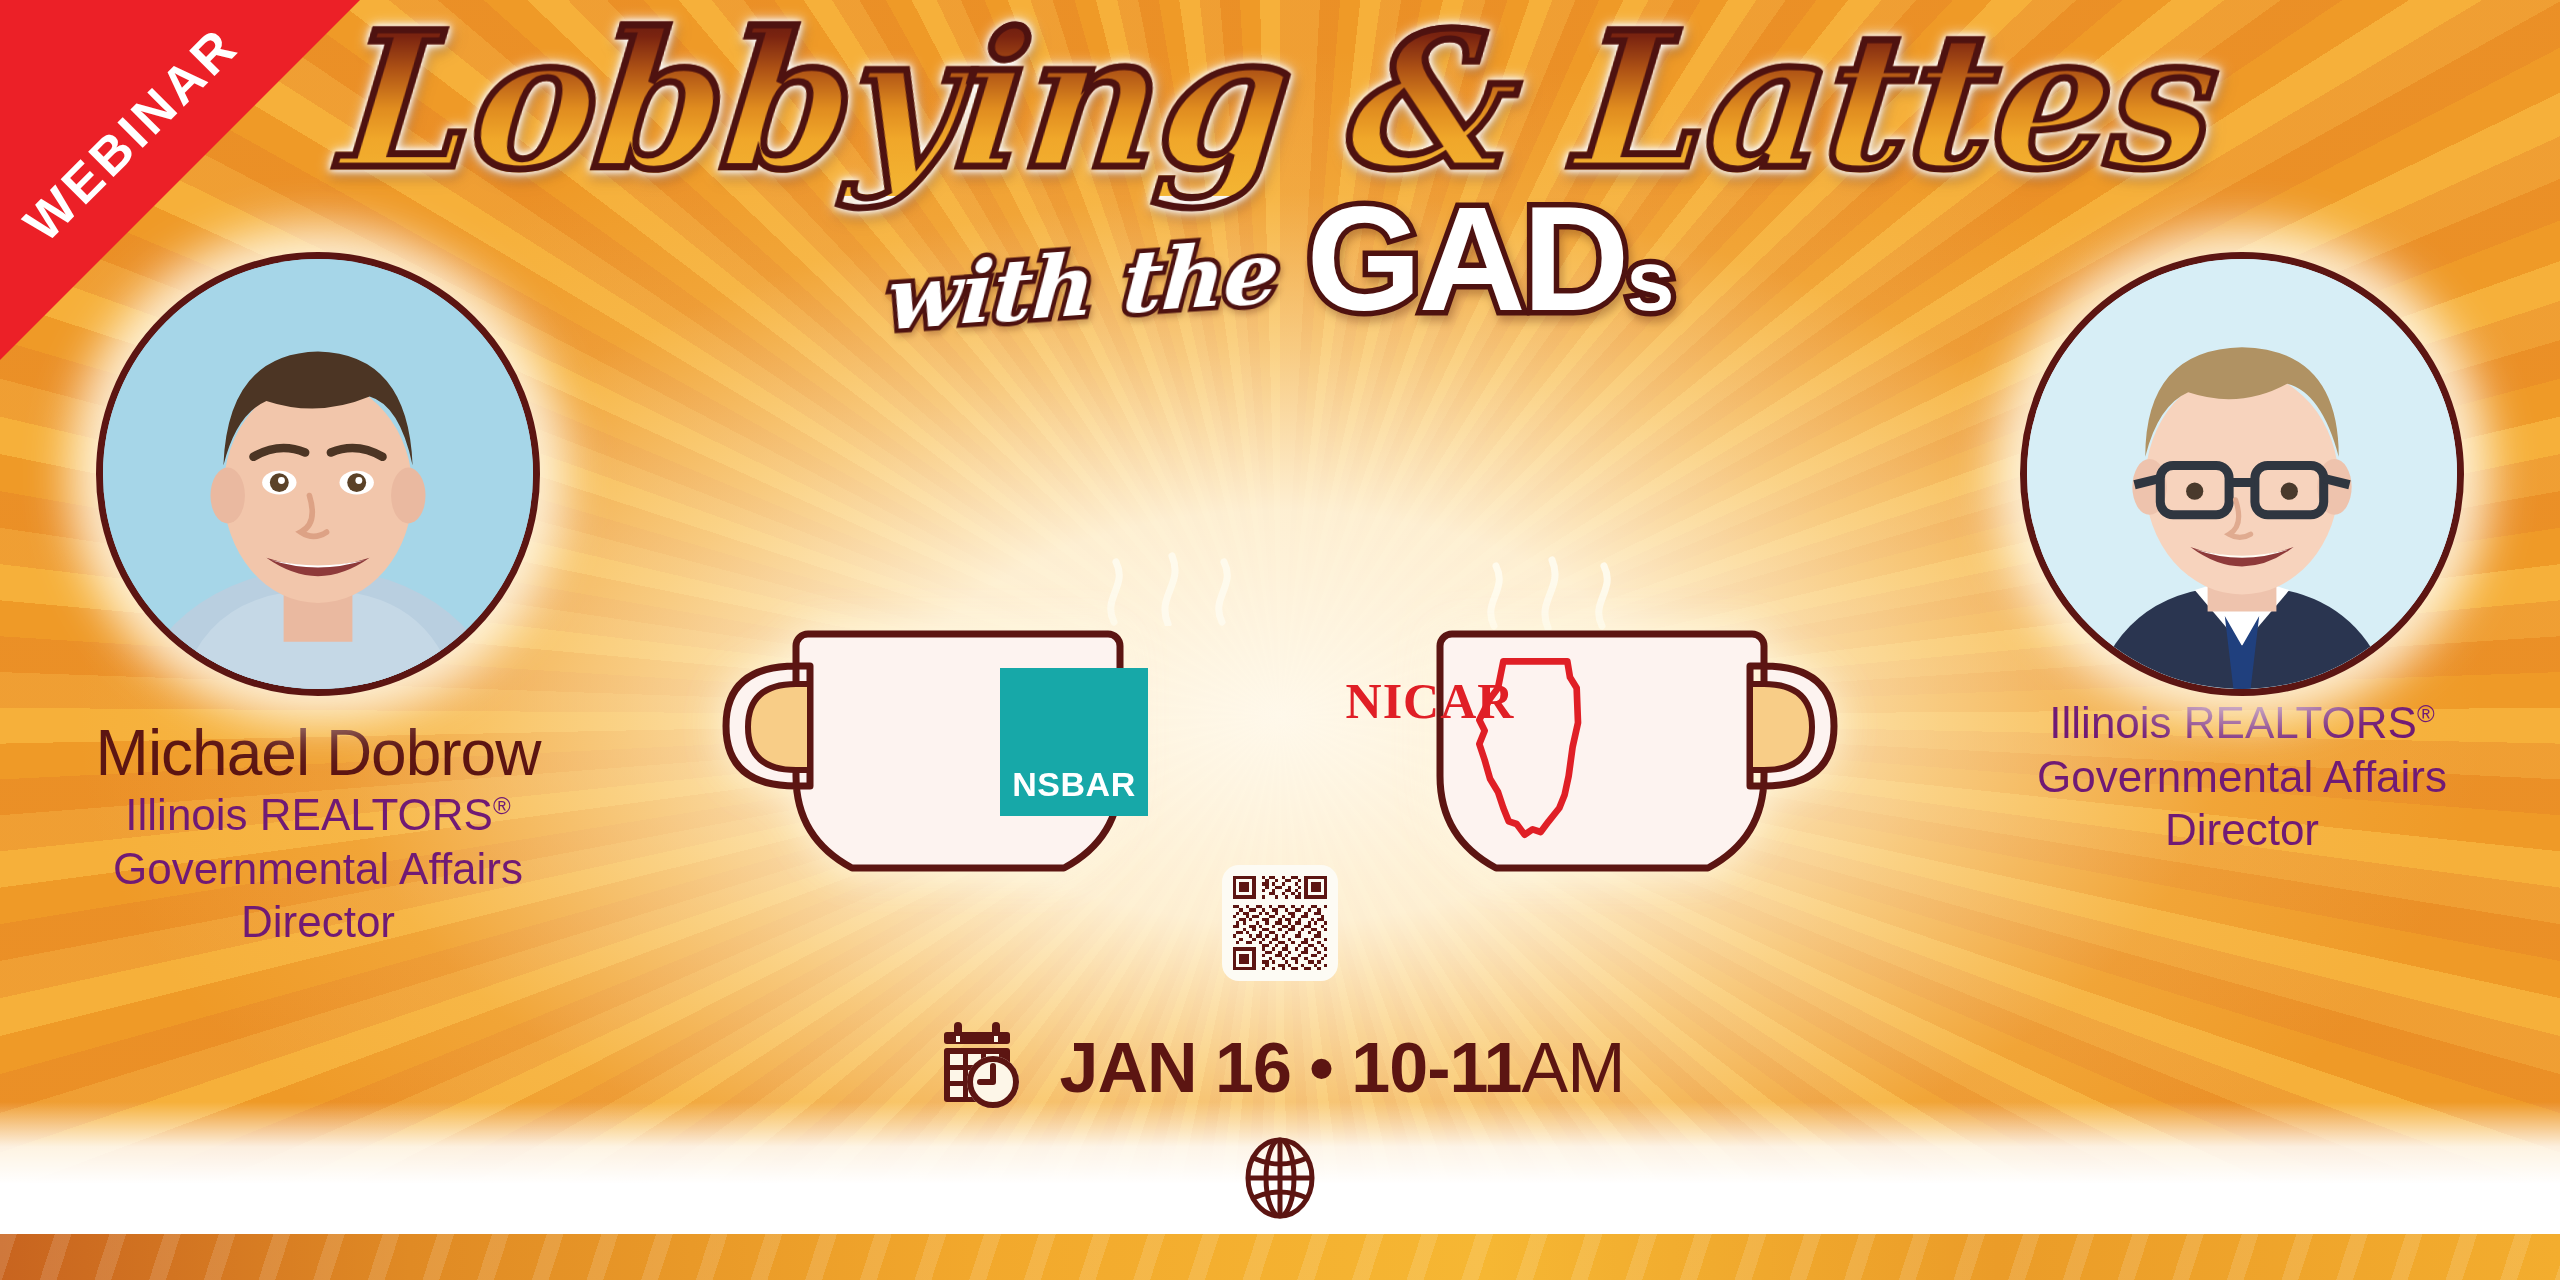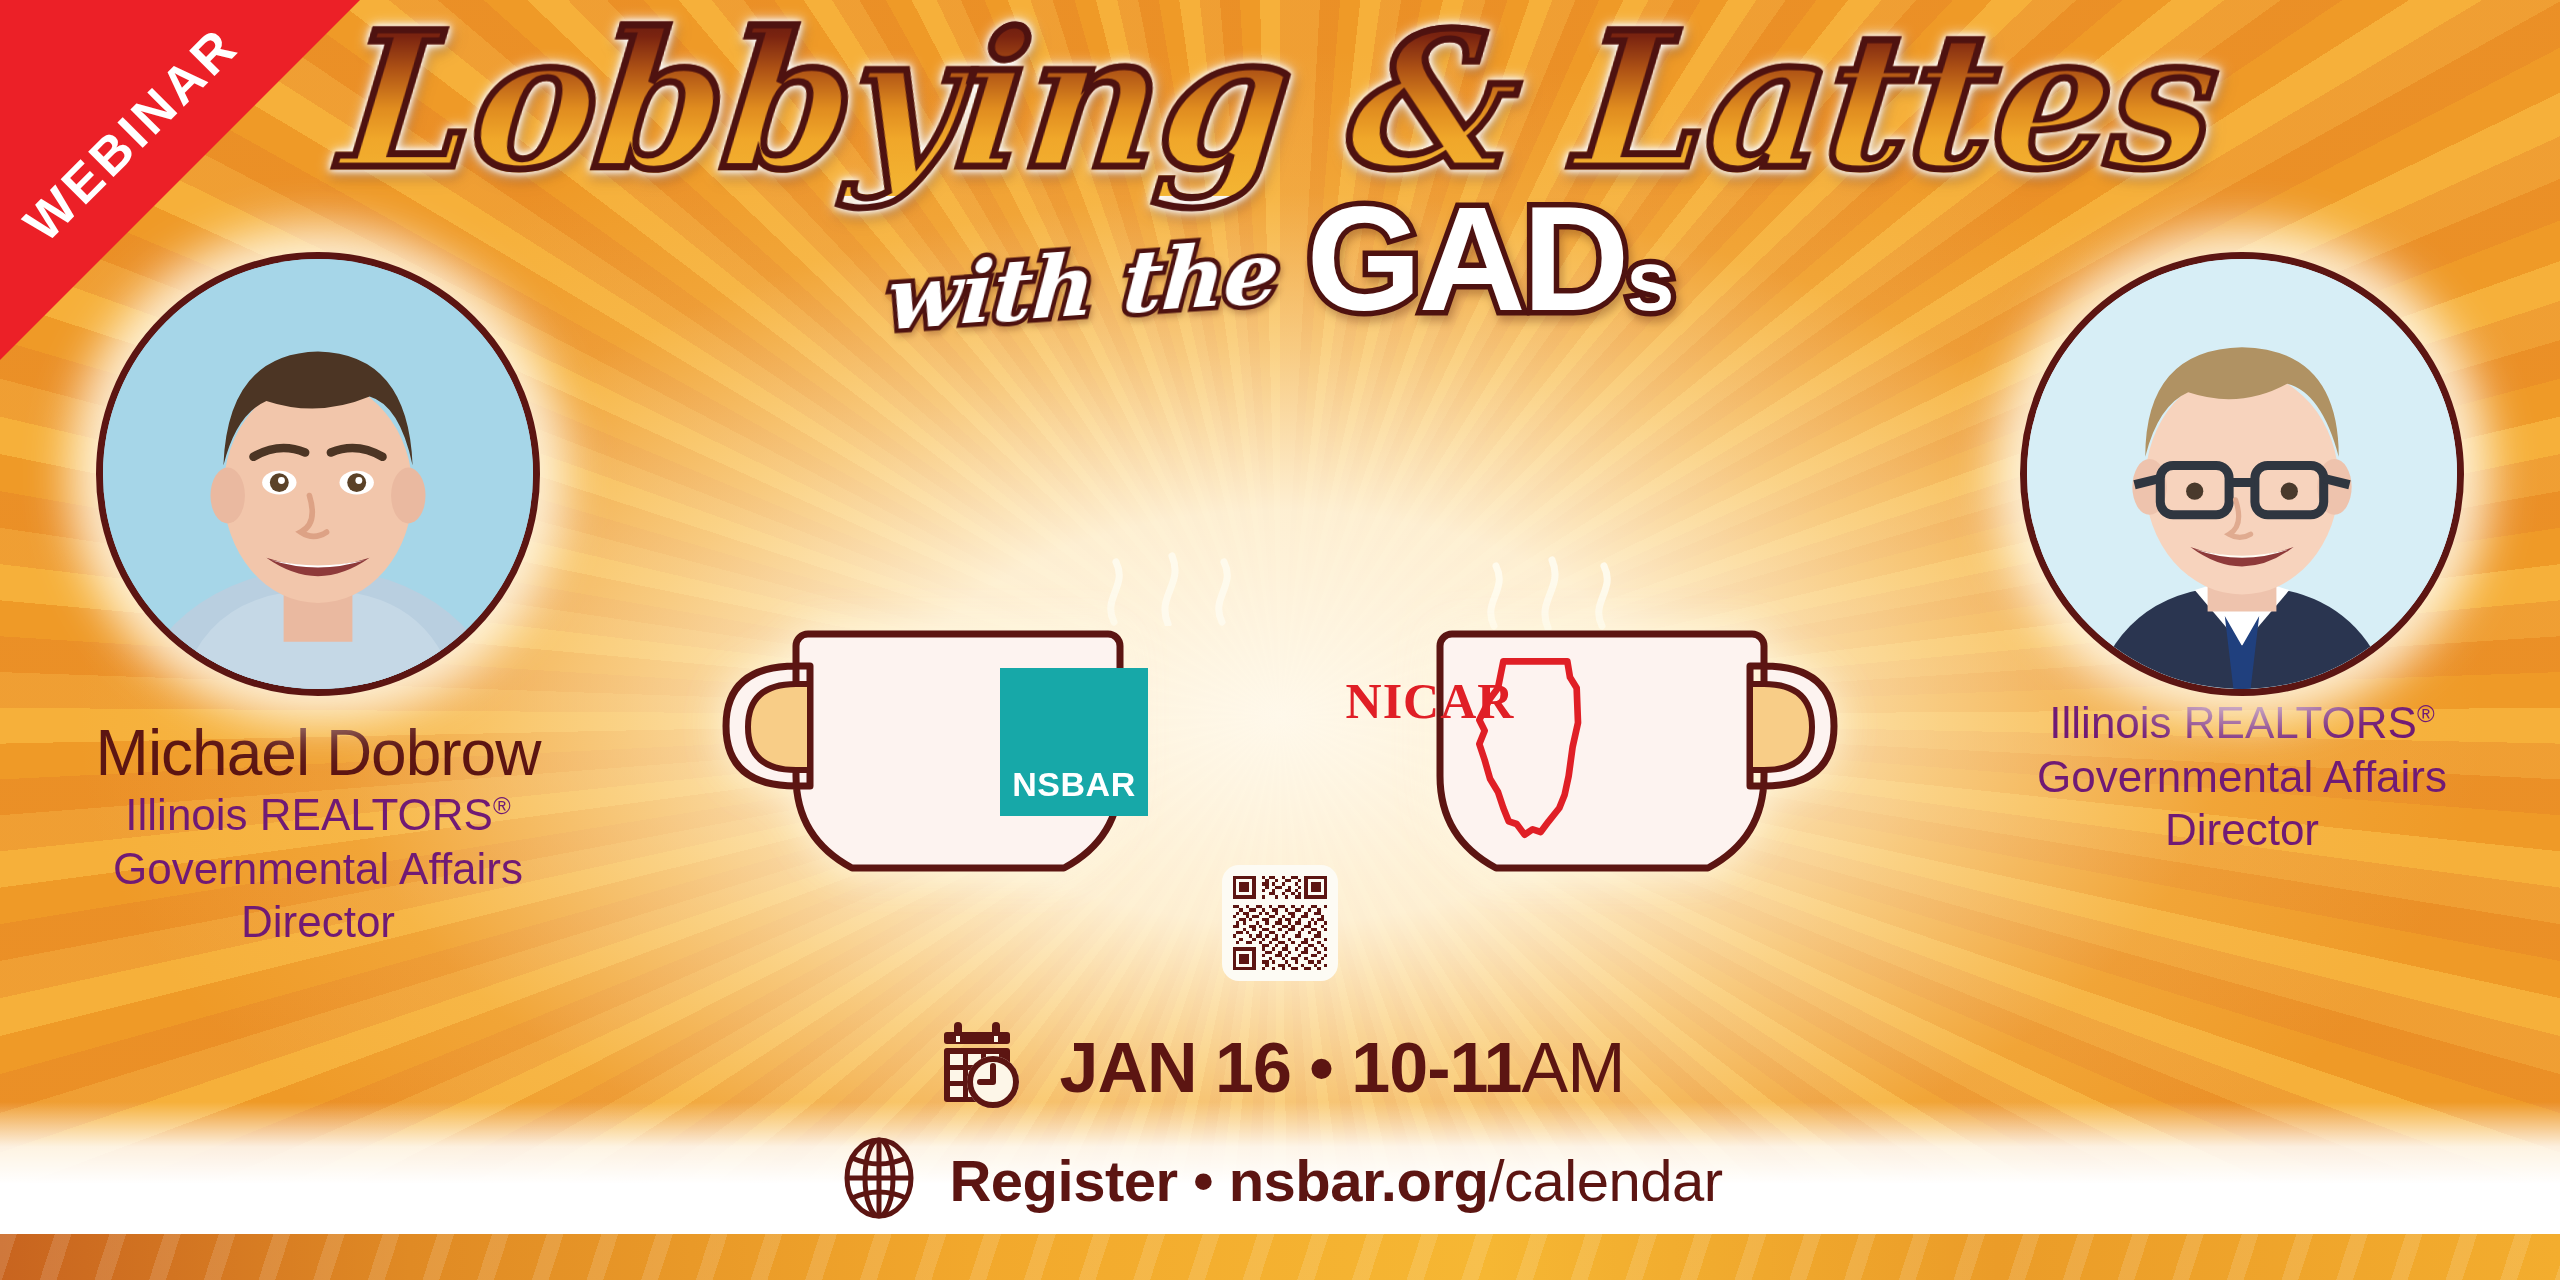--- a/index.html
+++ b/index.html
@@ -576,17 +576,16 @@
           <g fill="none" stroke="#5c1512" stroke-width="5">
             <ellipse cx="42" cy="42" rx="32" ry="38"></ellipse>
             <ellipse cx="42" cy="42" rx="14" ry="38"></ellipse>
             <path d="M10 42 h64"></path>
             <path d="M15 22 q27 12 54 0"></path>
             <path d="M15 62 q27 -12 54 0"></path>
             <path d="M42 4 v76"></path>
           </g>
         </svg>
       </span>
-      <span class="rtext"><span>Register</span> <span>•</span> <span>nsbar.org</span><span class="lite">/calendar</span></span>
     </div>
   </div>
 
 </div>
 
 </body></html>

